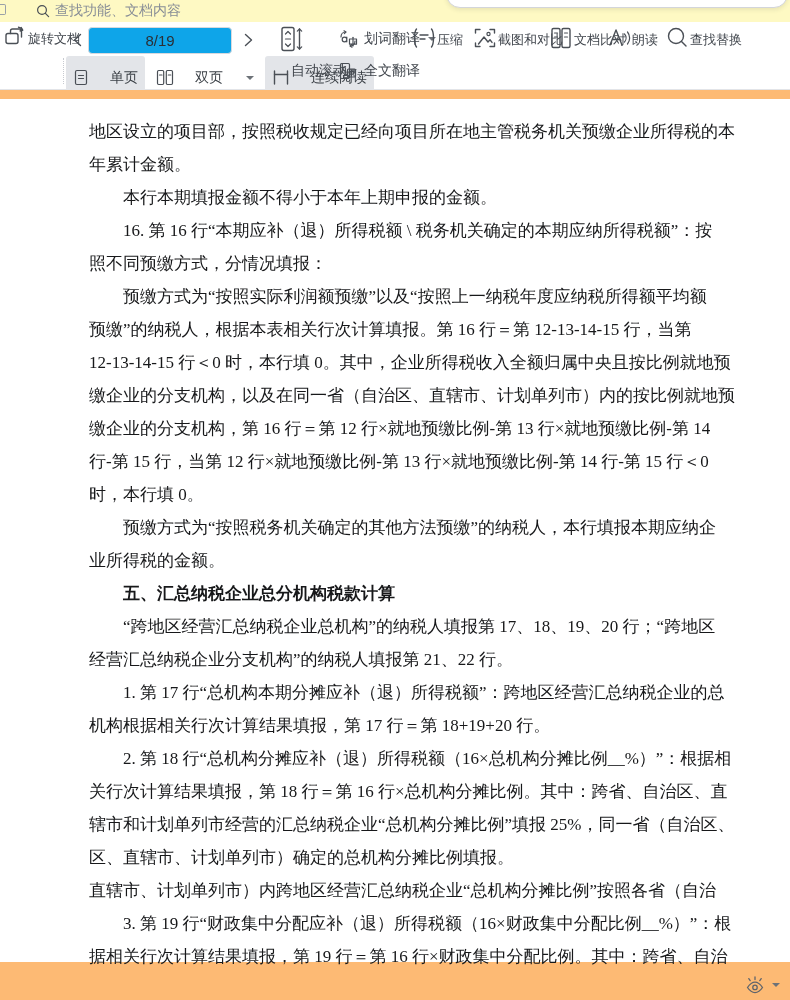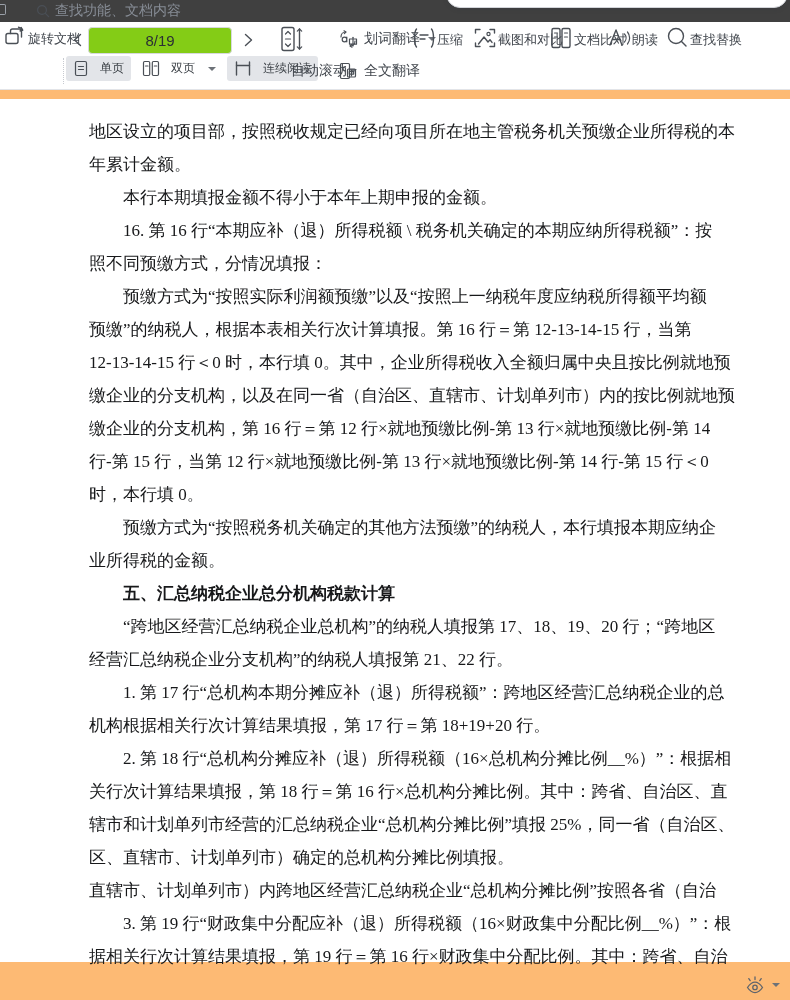--- a/index.html
+++ b/index.html
@@ -1,20 +1,20 @@
 <!DOCTYPE html>
 <html><head>
 <meta charset="utf-8">
 <style>
   * { margin:0; padding:0; box-sizing:border-box; }
   html,body { width:790px; height:1000px; overflow:hidden; }
   body { font-family:"Liberation Sans", sans-serif; background:#ffffff; position:relative; }
 
   
-  .topbar { position:relative; width:790px; height:22px; background:#404040; }
+  .topbar { position:relative; width:790px; height:22px; background:#fef9c3; }
   .edge-fragment { position:absolute; left:0; top:4px; width:6px; height:11px;
     border:1.5px solid #9aa0a8; border-left:none; border-radius:0 2px 2px 0; }
   .search-hint { position:absolute; left:36px; top:2px; display:flex; align-items:center; gap:5px;
     color:#878d96; font-size:14px; cursor:pointer; }
   .float-box { position:absolute; right:2px; top:-20px; width:342px; height:28px;
     background:#fff; border:1px solid #d3d5da; border-radius:14px;
     box-shadow:0 2px 4px rgba(40,45,60,.10); }
 
   
   .toolbar { position:relative; width:790px; height:68px; background:#ffffff;
@@ -22,26 +22,26 @@
   .tool-label { font-size:13px; color:#41464d; white-space:nowrap; }
   .vgroup { position:absolute; display:flex; align-items:center; cursor:pointer; }
   .sep { position:absolute; left:63px; top:36px; width:0; height:26px; border-left:1px dotted #c7cad0; }
 
   .rotate-group { left:2px; top:2px; width:56px; }
   .rotate-group .tool-label { margin-top:3px; }
 
   .chev-btn { position:absolute; top:9px; width:16px; height:18px; display:flex; align-items:center;
     justify-content:center; cursor:pointer; }
   .page-box { position:absolute; left:88px; top:5px; width:144px; height:27px;
-    border:1px solid #d7d9de; border-radius:4px; background:#84cc16; display:flex;
+    border:1px solid #d7d9de; border-radius:4px; background:#0ea5e9; display:flex;
     align-items:center; justify-content:center; font-size:15px; color:#2b2f35; cursor:text; }
 
   .view-row { position:absolute; left:66px; top:34px; display:flex; align-items:center; gap:4px; }
-  .tbtn { display:flex; align-items:center; gap:11px; height:25px; padding:0 7px;
-    border-radius:3px; font-size:12px; color:#3b4046; cursor:pointer; white-space:nowrap; }
+  .tbtn { display:flex; align-items:center; gap:21px; height:43px; padding:0 7px;
+    border-radius:3px; font-size:14px; color:#3b4046; cursor:pointer; white-space:nowrap; }
   .tbtn.active { background:#e3e5e9; }
 
   .caret { width:0; height:0; border-left:4px solid transparent; border-right:4px solid transparent;
     border-top:4.5px solid #6d7278; display:inline-block; margin-left:2px; }
 
   .autoscroll-icon { position:absolute; left:277px; top:3px; cursor:pointer; }
   .autoscroll-label { position:absolute; left:263px; top:40px; display:flex; align-items:center;
     font-size:14px; cursor:pointer;margin-left:28px; }
 
   .trans-row { position:absolute; left:338px; display:flex; align-items:center; gap:6px;

